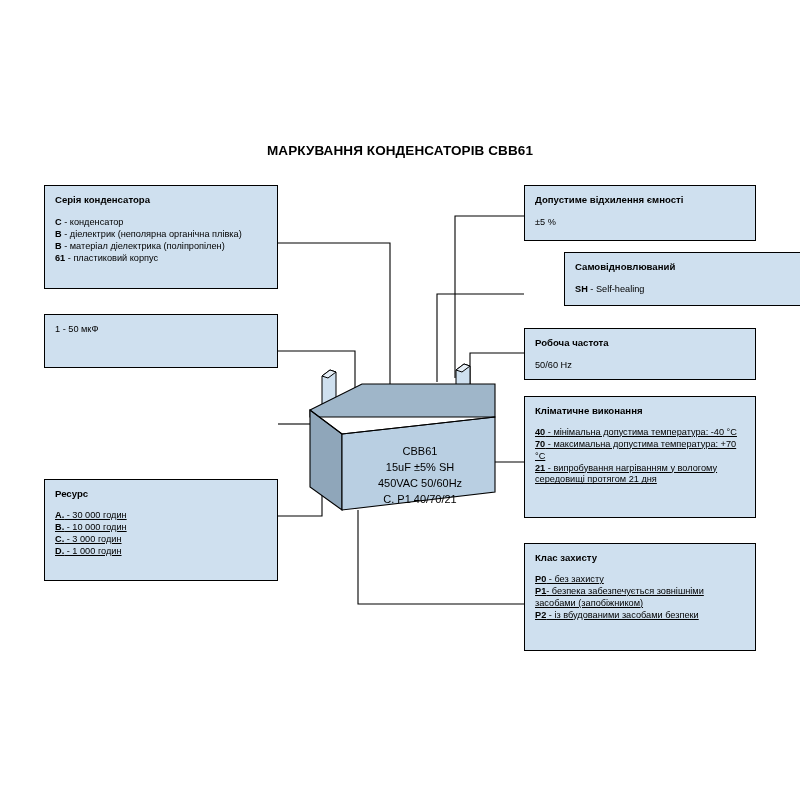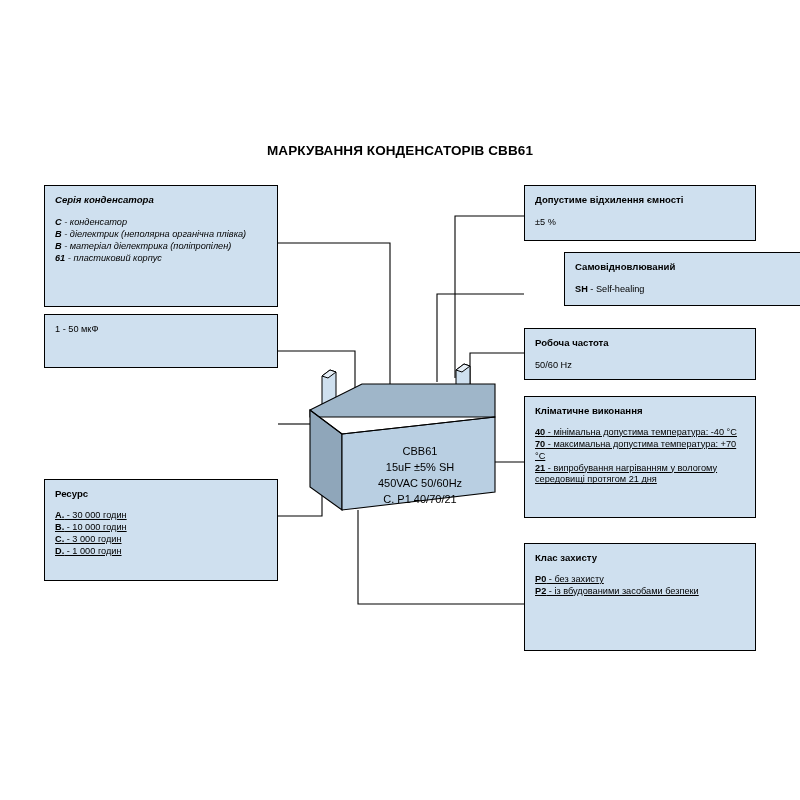--- a/index.html
+++ b/index.html
@@ -105,21 +105,21 @@
       <polyline points="20,48 52,72 205,55" fill="none" stroke="#000000" stroke-width="1.1"></polyline>
     </svg>
     <div class="cap-label" style="left:345px; top:418px;">
         <div>CBB61</div>
         <div>15uF ±5% SH</div>
         <div>450VAC 50/60Hz</div>
         <div>C. P1 40/70/21</div>
       </div>
   </div>
 
-  <div class="box" style="left:44px; top:185px; width:234px; height:122px;font-style:italic;">
+  <div class="box" style="left:44px; top:185px; width:234px; height:104px;">
     <div class="hd">Серія конденсатора</div>
     <div class="body">
         <div class="ln"><b>C</b> - конденсатор</div>
         <div class="ln"><b>B</b> - діелектрик (неполярна органічна плівка)</div>
         <div class="ln"><b>B</b> - матеріал діелектрика (поліпропілен)</div>
         <div class="ln"><b>61</b> - пластиковий корпус</div>
       </div>
   </div>
 
   <div class="box" style="left:44px; top:314px; width:234px; height:54px;">
@@ -166,17 +166,18 @@
         <div class="ln"><b>40</b> - мінімальна допустима температура: -40 °C</div>
         <div class="ln"><b>70</b> - максимальна допустима температура: +70 °C</div>
         <div class="ln"><b>21</b> - випробування нагріванням у вологому середовищі протягом 21 дня</div>
       </div>
   </div>
 
   <div class="box tight" style="left:524px; top:543px; width:232px; height:108px;">
     <div class="hd">Клас захисту</div>
     <div class="body">
         <div class="ln"><b>P0</b> - без захисту</div>
+        <div class="ln"><b>P1</b>- безпека забезпечується зовнішніми засобами (запобіжником)</div>
         <div class="ln"><b>P2</b> - із вбудованими засобами безпеки</div>
       </div>
   </div>
 
 </div>
 
 </body></html>

